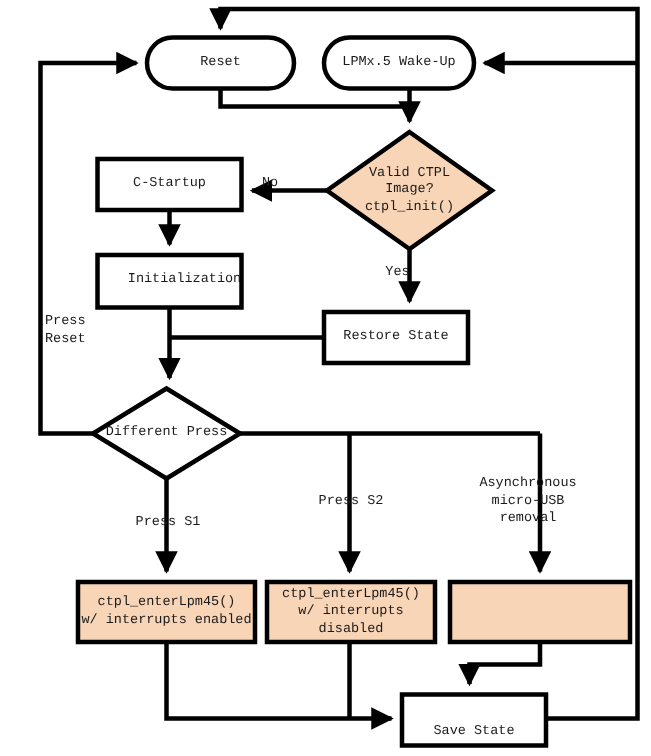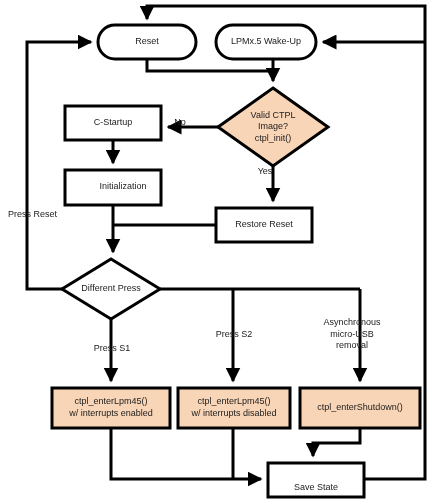--- a/index.html
+++ b/index.html
@@ -5,21 +5,21 @@
   html, body {
     margin: 0;
     padding: 0;
     background: #ffffff;
   }
   #canvas {
     position: relative;
     width: 434px;
     height: 504px;
     background: #ffffff;
-    font-family: Liberation Sans, sans-serif;
+    font-family: Liberation Mono, monospace;
     overflow: hidden;
   }
   #canvas svg {
     position: absolute;
     left: 0;
     top: 0;
   }
   .node-label {
     position: absolute;
     display: flex;
@@ -120,37 +120,36 @@
   <div class="node-label" style="left:214px; top:25px;  width:104px; height:34px;">LPMx.5 Wake-Up</div>
 
   <div class="node-label" style="left:228px; top:95px;  width:90px;  height:64px;">Valid CTPL
 Image?
 ctpl_init()</div>
 
   <div class="node-label" style="left:65px;  top:106px; width:96px;  height:34px;">C-Startup</div>
 
   <div class="node-label" style="left:75px;  top:170px; width:96px;  height:34px;border-radius:15px;">Initialization</div>
 
-  <div class="node-label" style="left:216px; top:208px; width:96px;  height:34px;">Restore Reset</div>
+  <div class="node-label" style="left:216px; top:208px; width:96px;  height:34px;">Restore State</div>
 
   <div class="node-label" style="left:57px;  top:259px; width:108px; height:60px;">Different Press</div>
 
   <div class="node-label" style="left:52px;  top:388px; width:118px; height:40px;">ctpl_enterLpm45()
 w/ interrupts enabled</div>
 
   <div class="node-label" style="left:178px; top:388px; width:112px; height:40px;">ctpl_enterLpm45()
 w/ interrupts disabled</div>
 
-  <div class="node-label" style="left:300px; top:388px; width:120px; height:40px;">ctpl_enterShutdown()</div>
 
   <div class="node-label" style="left:268px; top:463px; width:96px;  height:50px;">Save State</div>
 
   <div class="edge-label" style="left:167px; top:117px; width:26px;">No</div>
 
-  <div class="edge-label" style="left:250px; top:166px; width:30px;">Yes</div>
+  <div class="edge-label" style="left:250px; top:176px; width:30px;">Yes</div>
 
   <div class="edge-label" style="left:1px;   top:209px; width:56px;text-align:right;">Press Reset</div>
 
   <div class="edge-label" style="left:86px;  top:343px; width:52px;">Press S1</div>
 
   <div class="edge-label" style="left:208px; top:329px; width:52px;">Press S2</div>
 
   <div class="edge-label" style="left:314px; top:317px; width:76px;">Asynchronous
 micro-USB
 removal</div>

